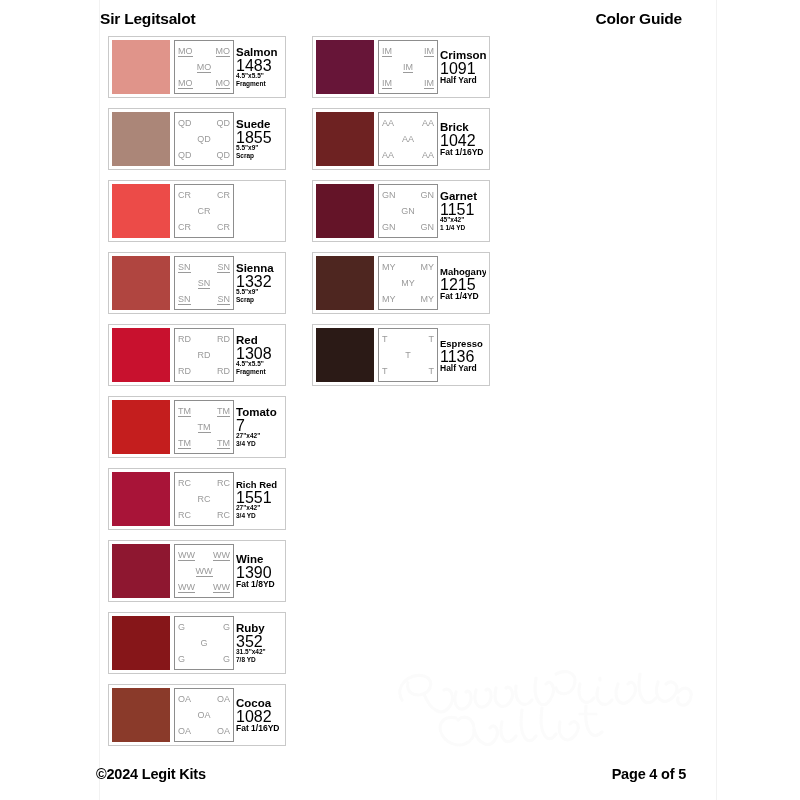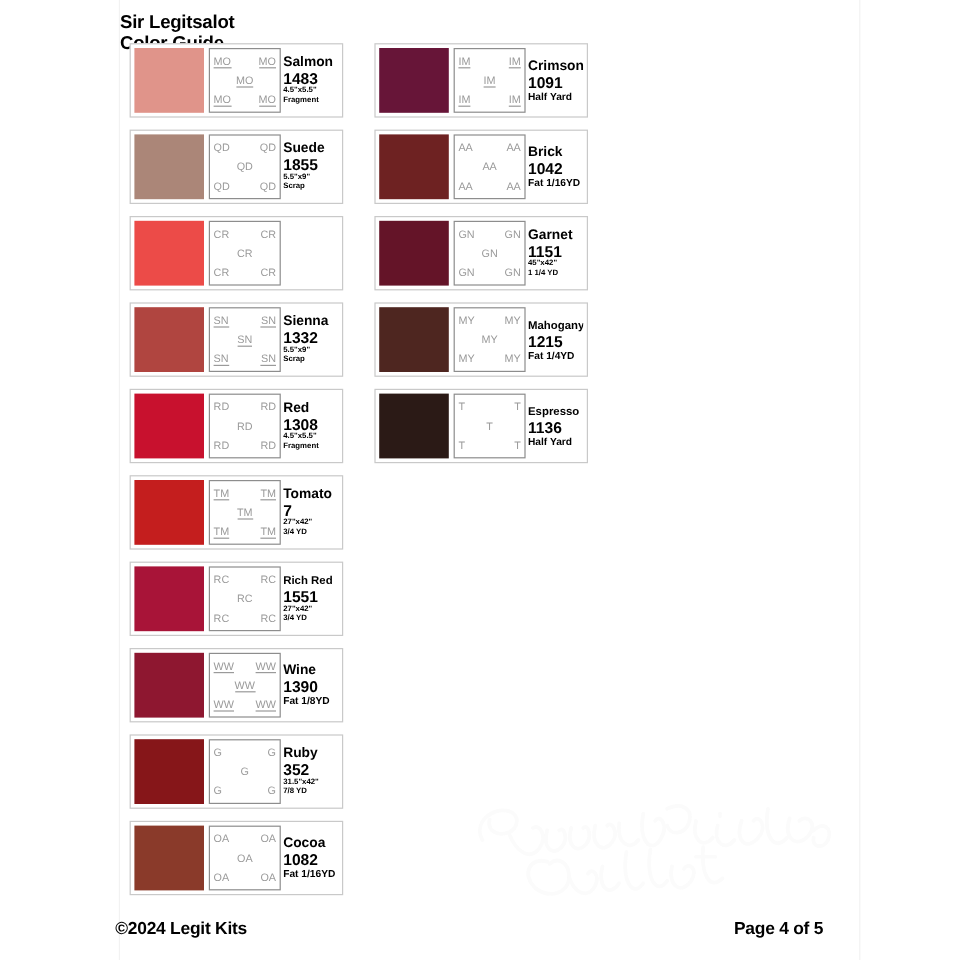--- a/index.html
+++ b/index.html
@@ -27,21 +27,20 @@
   
   #header {
     position: absolute;
     left: 100px;
     top: 10px;
     width: 600px;
     height: 26px;
     display: flex;
     align-items: flex-start;
     justify-content: space-between;
-    flex-direction: column;
   }
   #header .h-title {
     font-size: 15.5px;
     font-weight: bold;
     letter-spacing: -0.2px;
   }
   #header .h-right {
     font-size: 15.5px;
     font-weight: bold;
     letter-spacing: -0.2px;
@@ -120,22 +119,22 @@
     overflow: hidden;
   }
   .info .name {
     font-size: 11.5px;
     font-weight: bold;
     line-height: 13px;
     white-space: nowrap;
   }
   .info .name.small { font-size: 9.5px; }
   .info .sku {
-    font-size: 13px;
-    font-weight: bold;
+    font-size: 16px;
+    font-weight: normal;
     line-height: 13px;
   }
   .info .dim {
     font-size: 6.5px;
     font-weight: bold;
     line-height: 8px;
     white-space: nowrap;
   }
   .info .cut {
     font-size: 6.5px;

